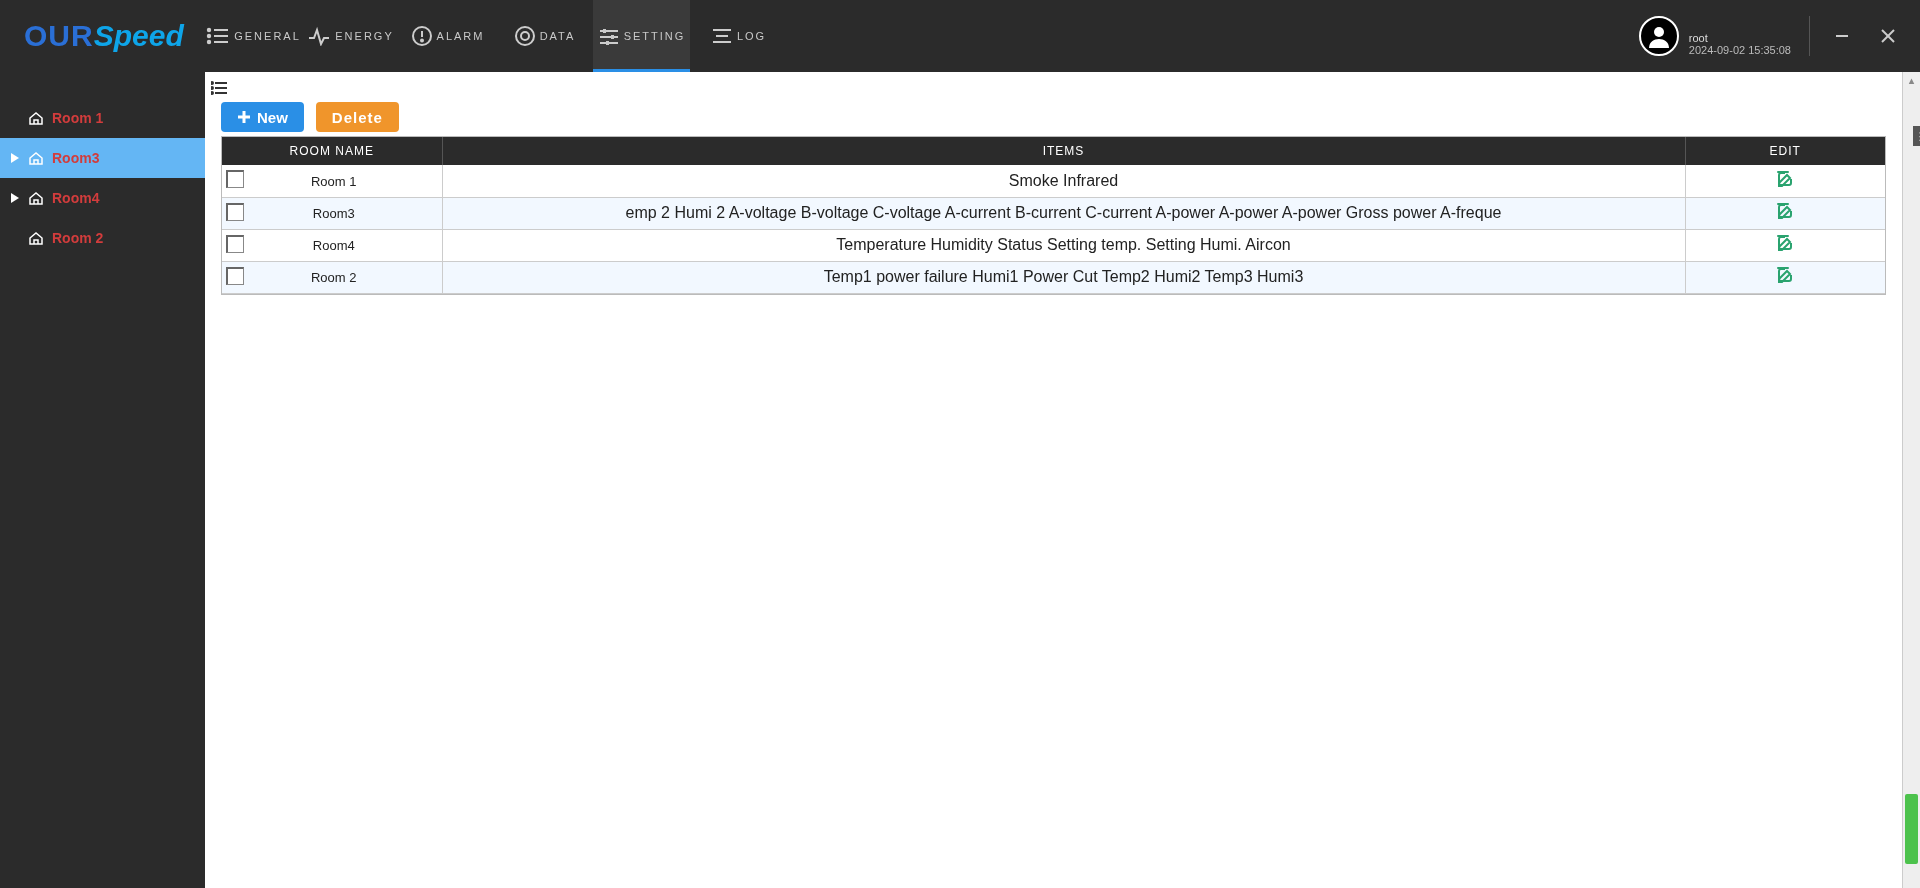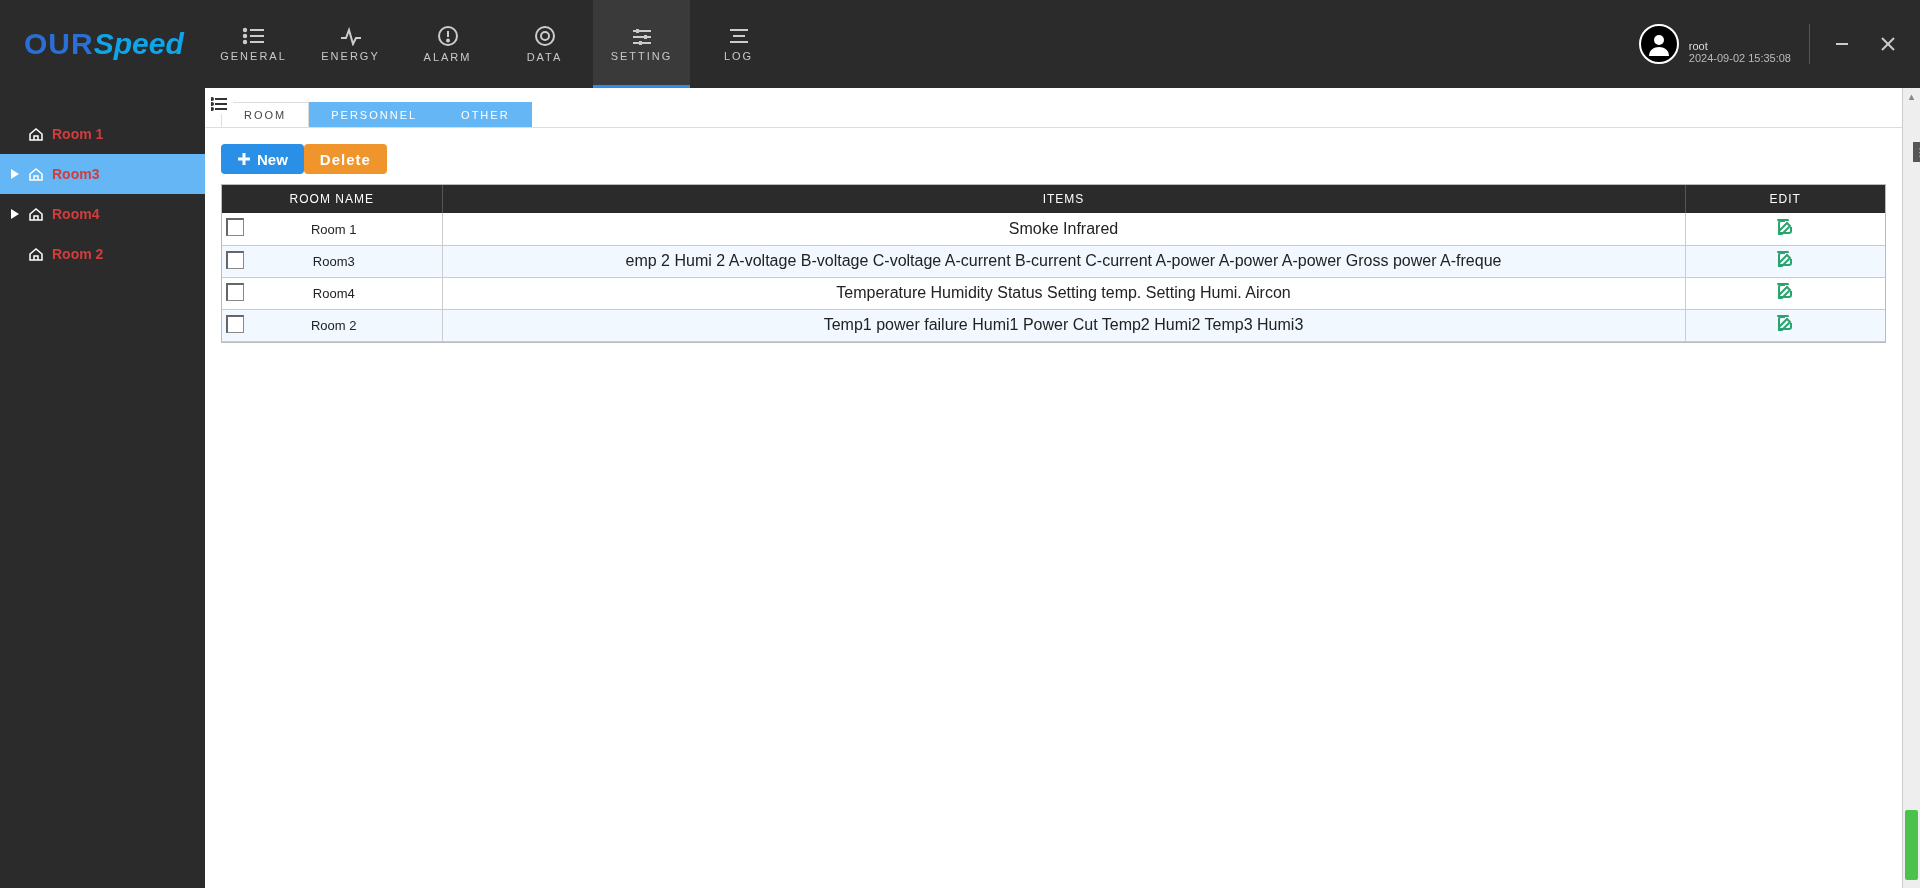--- a/index.html
+++ b/index.html
@@ -2,21 +2,21 @@
 <html><head>
 <meta charset="utf-8">
 <style>
   * { box-sizing: border-box; margin: 0; padding: 0; }
   html, body { width: 1920px; height: 888px; font-family: Arial, sans-serif; overflow: hidden; background: #f0f0f0; }
 
   
   .header {
     position: relative;
     width: 100%;
-    height: 88px;
+    height: 72px;
     background: #2b2b2b;
     display: flex;
     align-items: stretch;
     color: #fff;
   }
   .logo {
     width: 205px;
     display: flex;
     align-items: center;
     padding-left: 24px;
@@ -26,21 +26,21 @@
   .logo .our { color: #2a6fd6; letter-spacing: 1px; }
   .logo .speed { color: #0ea5e9; font-style: italic; }
 
   .nav {
     display: flex;
     align-items: stretch;
   }
   .nav-item {
     width: 97px;
     display: flex;
-    flex-direction: column;
+    flex-direction: row;
     align-items: center;
     justify-content: center;
     gap: 4px;
     color: #c9c9c9;
     cursor: pointer;
     position: relative;
   }
   .nav-item.active {
     background: #3a3a3a;
   }
@@ -161,22 +161,22 @@
     margin-bottom: -1px;
   }
   .tab.inactive {
     background: #64b6f4;
     color: #fff;
     margin-right: 0;
   }
 
   .actions {
     display:flex;
-    gap: 0;
-    padding: 16px 16px 10px 16px;
+    gap: 12px;
+    padding: 16px 16px 4px 16px;
   }
   .btn {
     height: 30px;
     border-radius: 4px;
     border: none;
     color: #fff;
     font-size: 15px;
     font-weight: bold;
     padding: 0 16px;
     display:flex; align-items:center; gap:6px;
@@ -411,31 +411,20 @@
               <path d="M2 8l6-5 6 5v6H2z"></path>
               <path d="M6 14v-4h4v4"></path>
             </svg>
           </span>
         <span class="lbl">Room 2</span>
       </div>
     </div>
   </div>
 
   <div class="content">
-    <div class="tabs">
-      <div class="tab active">
-          <span>ROOM</span>
-        </div>
-      <div class="tab inactive">
-          <span>PERSONNEL</span>
-        </div>
-      <div class="tab inactive">
-          <span>OTHER</span>
-        </div>
-    </div>
 
     <div class="actions">
       <button class="btn btn-new">
         <svg width="14" height="14" viewBox="0 0 14 14" stroke="#fff" stroke-width="3">
             <line x1="7" y1="1" x2="7" y2="13"></line>
             <line x1="1" y1="7" x2="13" y2="7"></line>
           </svg>
         <span>New</span>
       </button>
       <button class="btn btn-delete">

